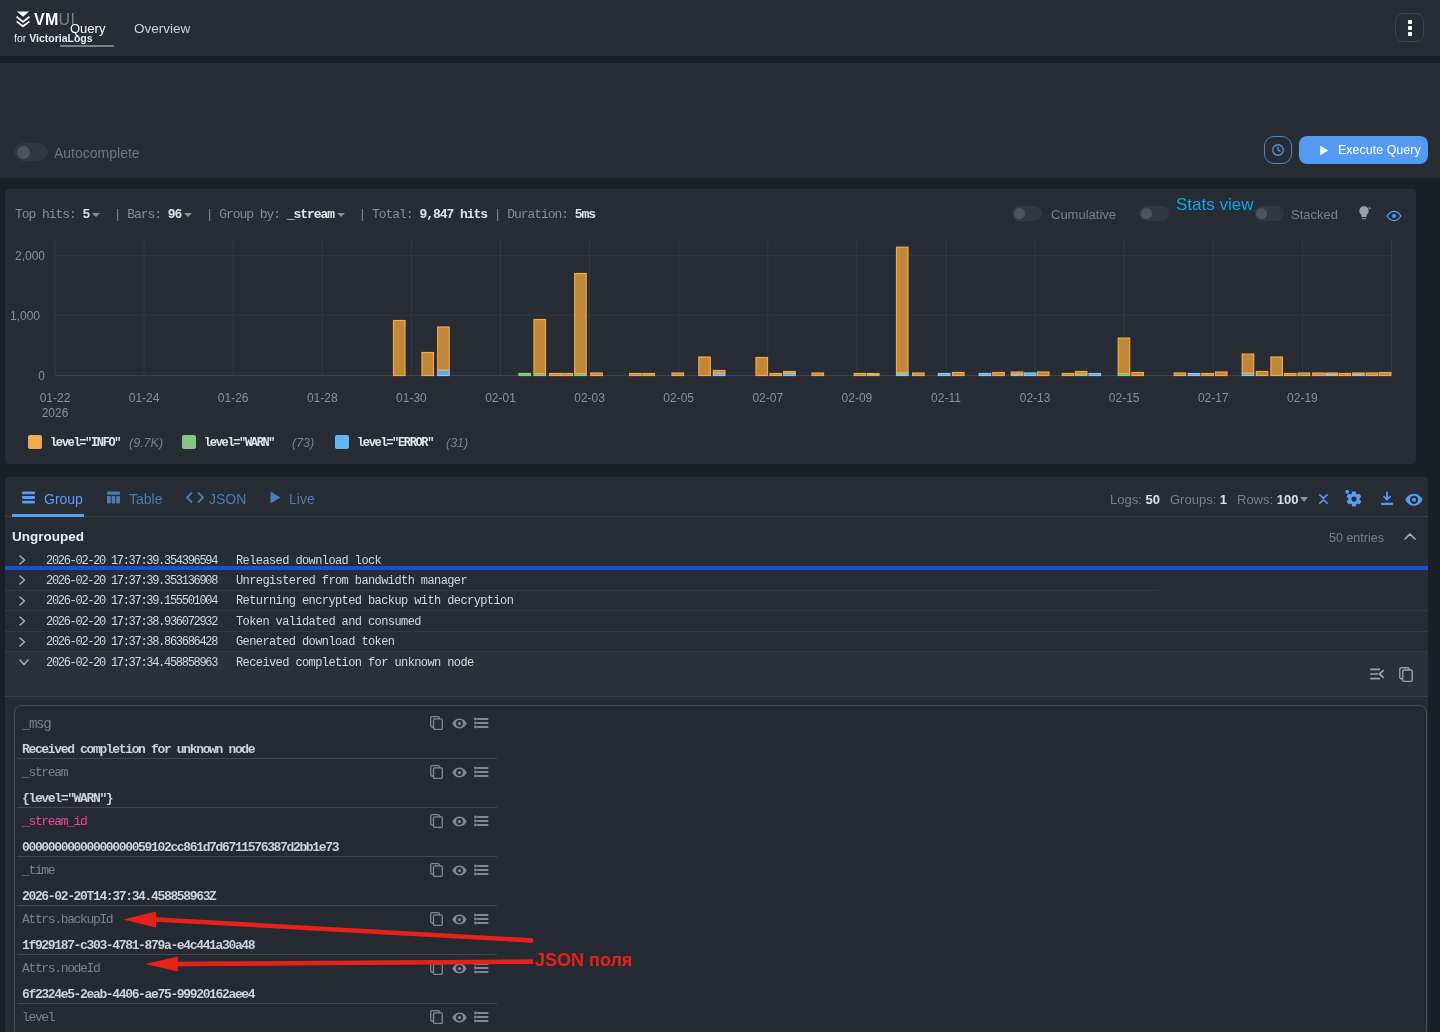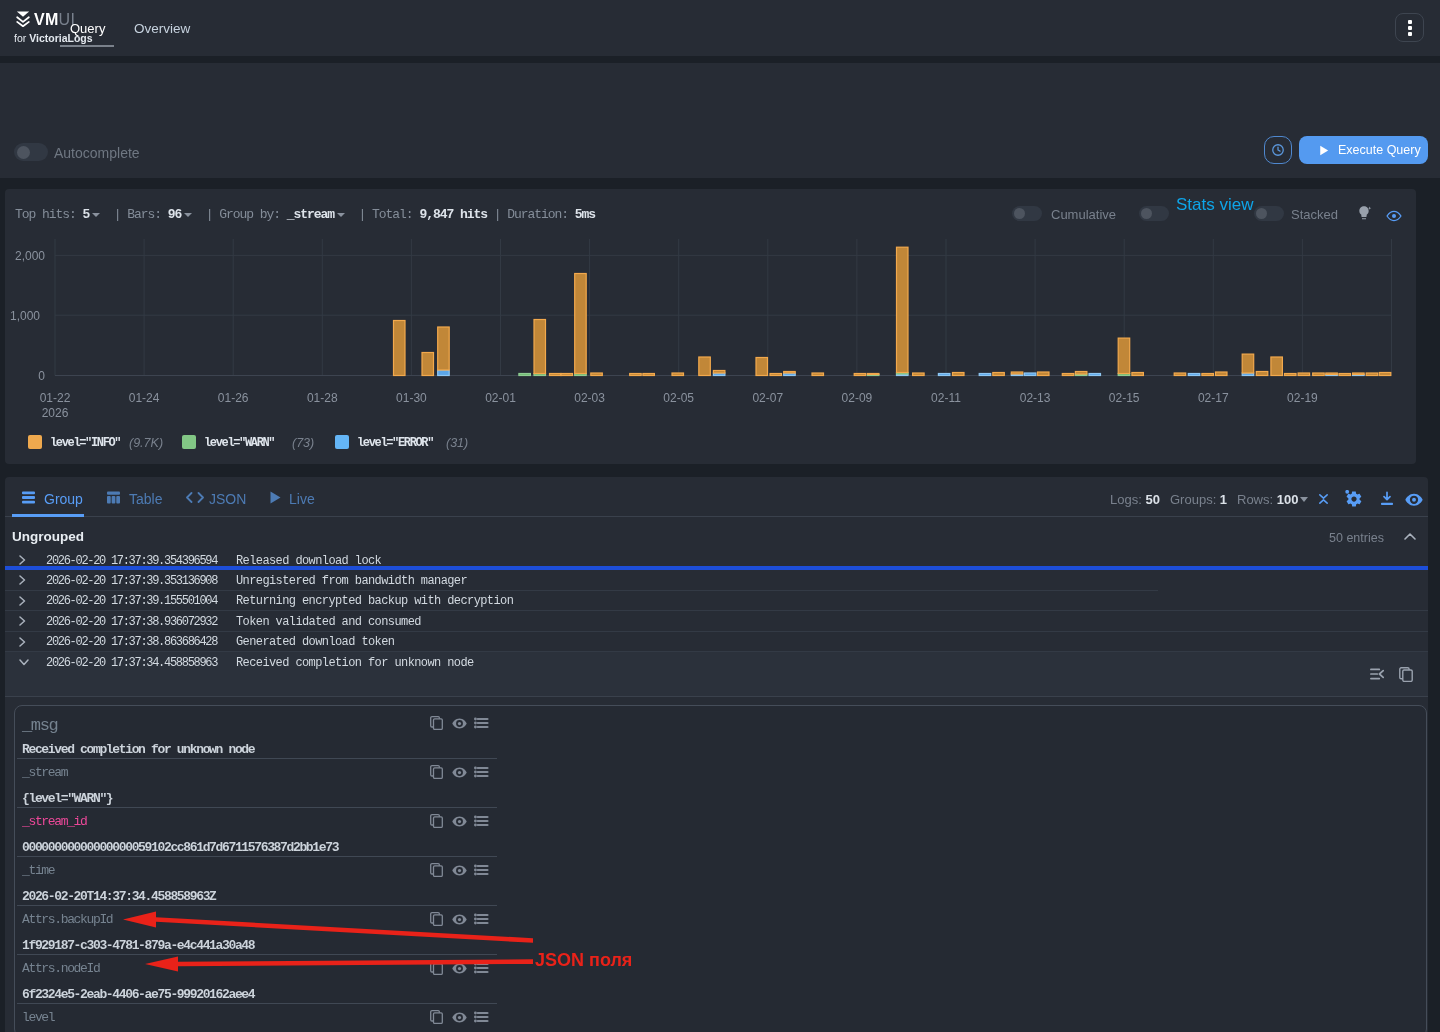--- a/index.html
+++ b/index.html
@@ -307,21 +307,21 @@
       </svg>
 <svg class="abs" style="left:1394px;top:190px" width="14" height="15" viewBox="0 0 13 14" fill="none" stroke="#9aa2ae" stroke-width="1.3">
         <rect x="3.5" y="2.8" width="8.8" height="10.6" rx="1.2"></rect>
         <path d="M3.5 11 H2 A1.3 1.3 0 0 1 0.7 9.7 V2 A1.3 1.3 0 0 1 2 0.7 H8.1 A1.3 1.3 0 0 1 9.4 2 V2.7"></path>
       </svg>
 </div>
 
   <div class="abs" style="left:9px;top:228px;width:1413px;height:332px;border:1px solid #454d59;border-radius:8px;background:#252a33"></div>
   <div id="fields">
 <div class="abs" style="left:12px;top:231px;width:480px;height:1px;background:#40485400"></div>
-<div class="abs mono" style="left:17px;top:239px;font-size:17px;letter-spacing:-1.35px;color:#768390;white-space:pre">_msg</div>
+<div class="abs mono" style="left:17px;top:239px;font-size:14px;letter-spacing:-1.35px;color:#768390;white-space:pre">_msg</div>
 <svg class="abs" style="left:425px;top:239px" width="13" height="14" viewBox="0 0 13 14" fill="none" stroke="#818996" stroke-width="1.3">
         <rect x="3.5" y="2.8" width="8.8" height="10.6" rx="1.2"></rect>
         <path d="M3.5 11 H2 A1.3 1.3 0 0 1 0.7 9.7 V2 A1.3 1.3 0 0 1 2 0.7 H8.1 A1.3 1.3 0 0 1 9.4 2 V2.7"></path>
       </svg>
       <svg class="abs" style="left:447px;top:241px" width="15" height="11" viewBox="0 0 24 17">
         <path d="M12 0.5 C6 0.5 1.8 5.5 0.5 8.5 C1.8 11.5 6 16.5 12 16.5 C18 16.5 22.2 11.5 23.5 8.5 C22.2 5.5 18 0.5 12 0.5 Z M12 14 A5.5 5.5 0 1 1 12 3 A5.5 5.5 0 0 1 12 14 Z" fill="#818996"></path>
         <circle cx="12" cy="8.5" r="2.6" fill="#818996"></circle>
       </svg>
       <svg class="abs" style="left:469px;top:240px" width="15" height="12" viewBox="0 0 15 12" fill="#818996">
         <circle cx="1.4" cy="2" r="1.4"></circle>

